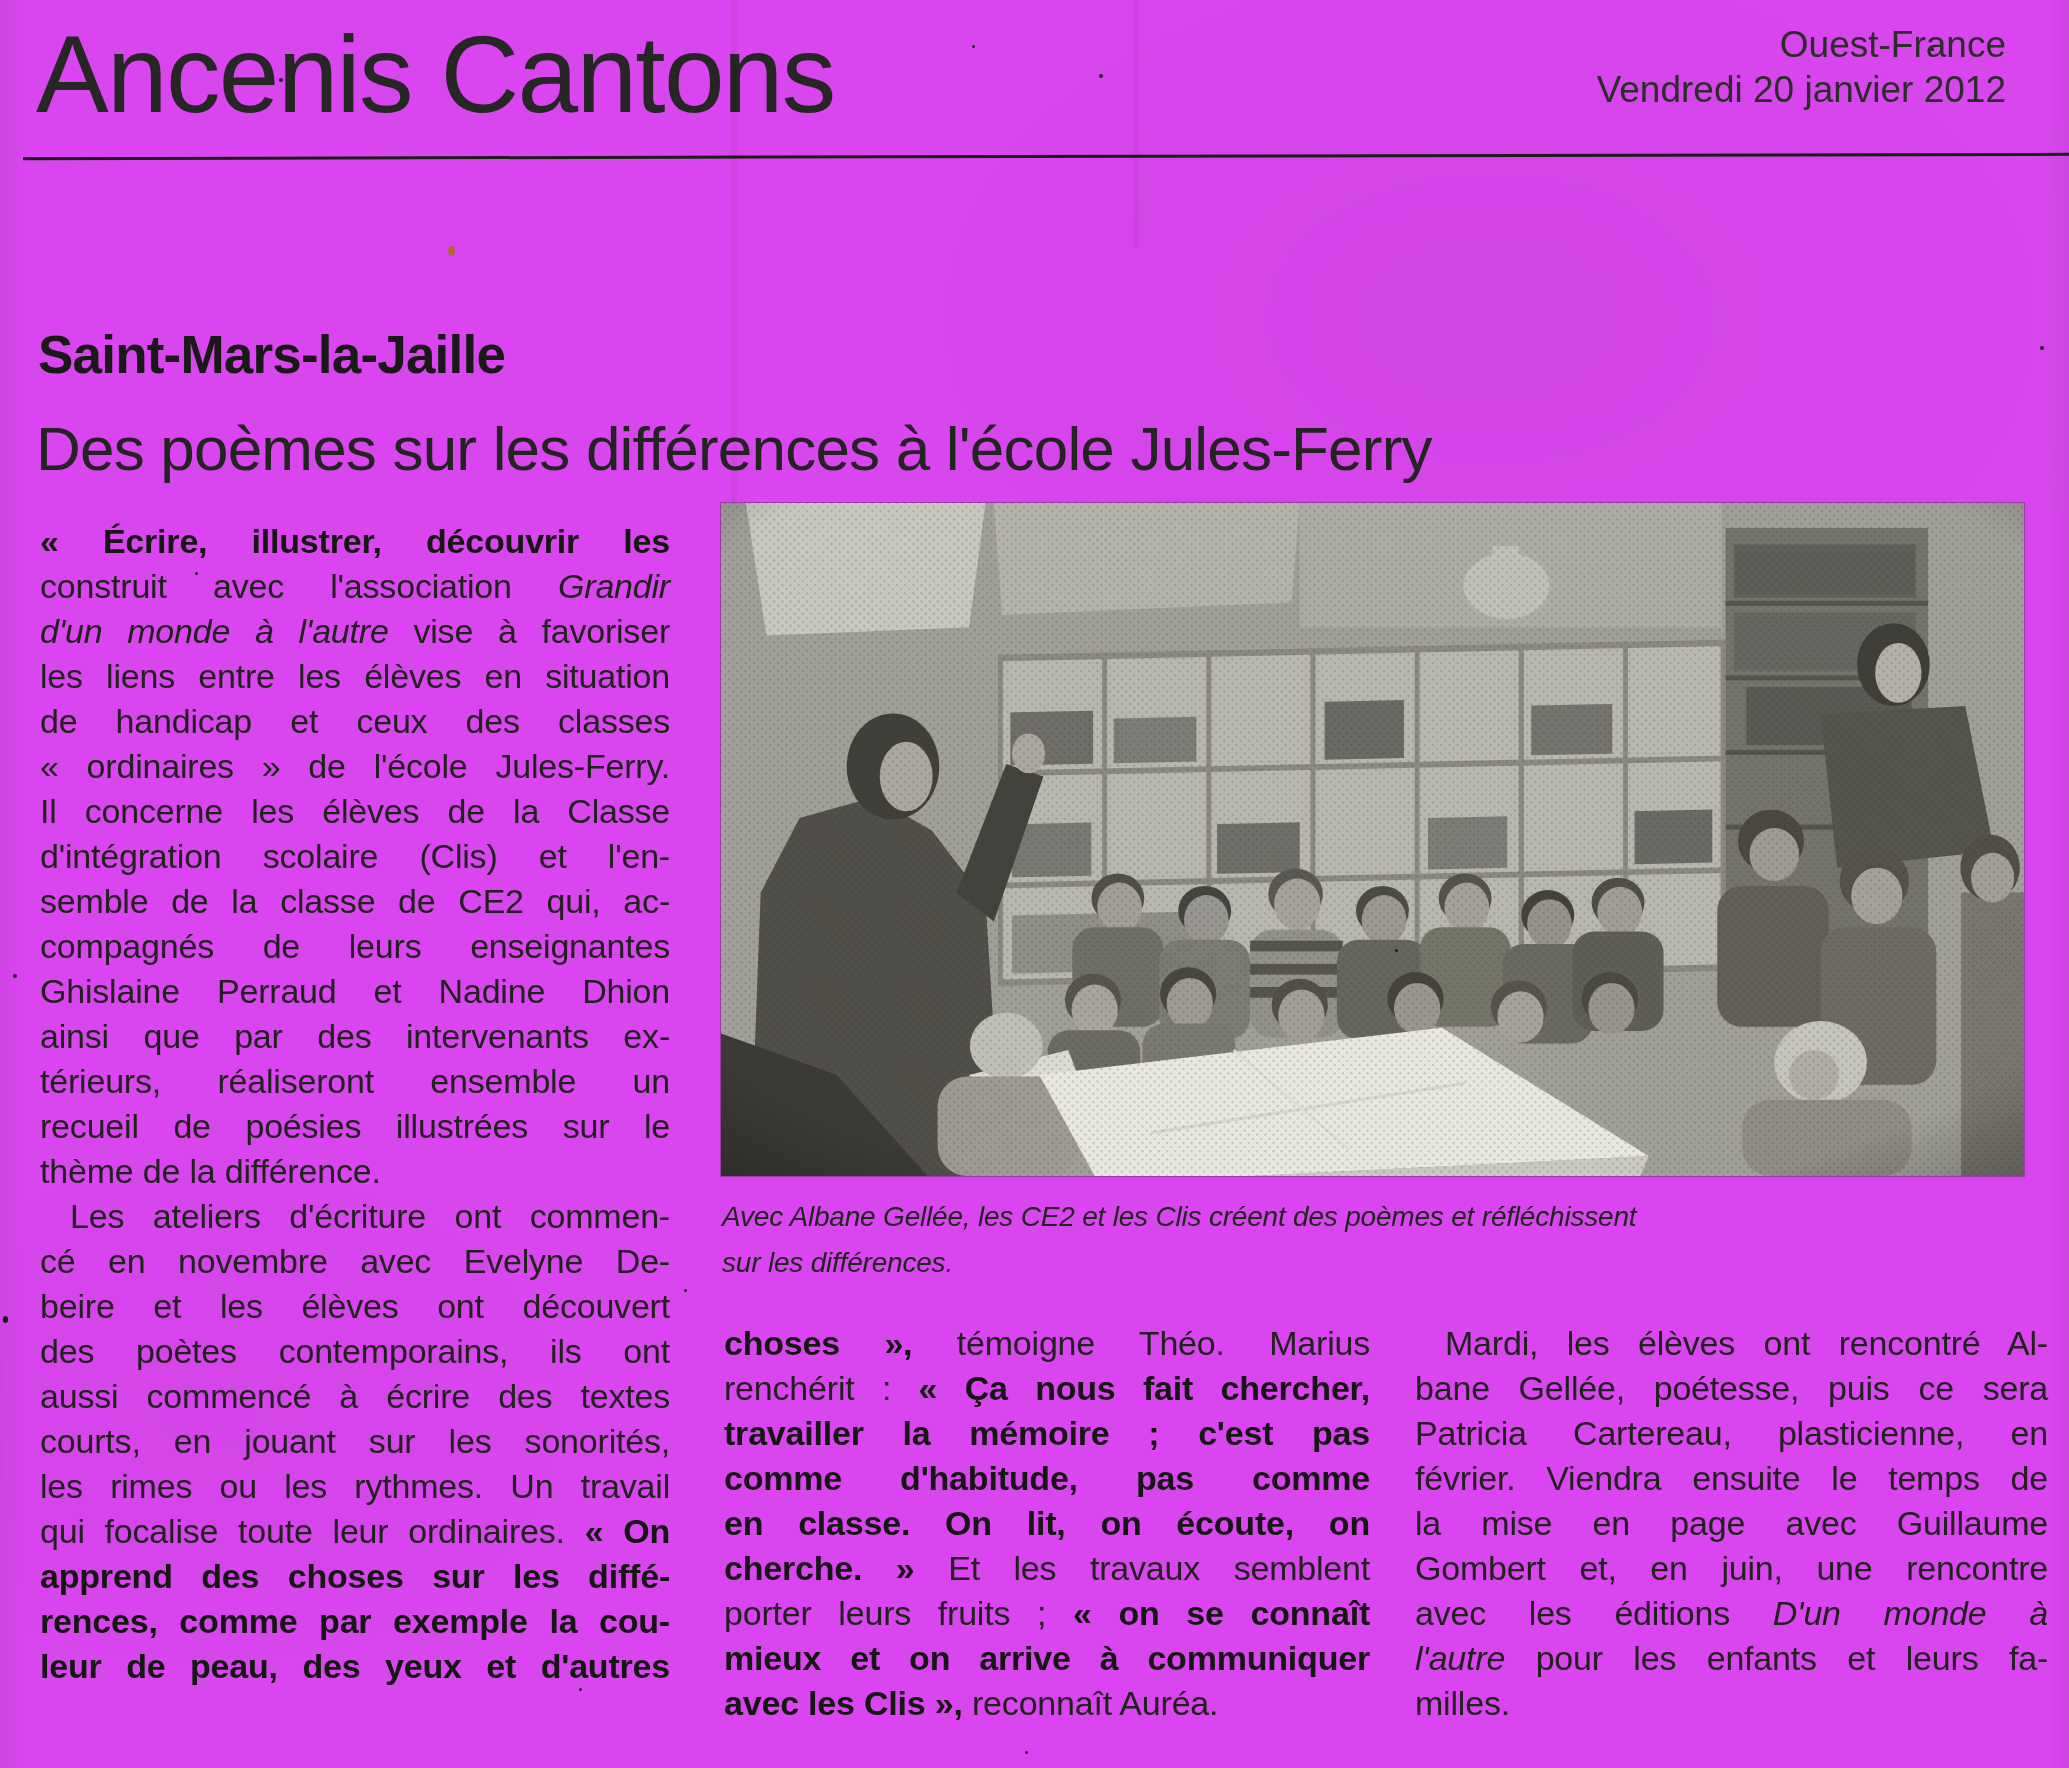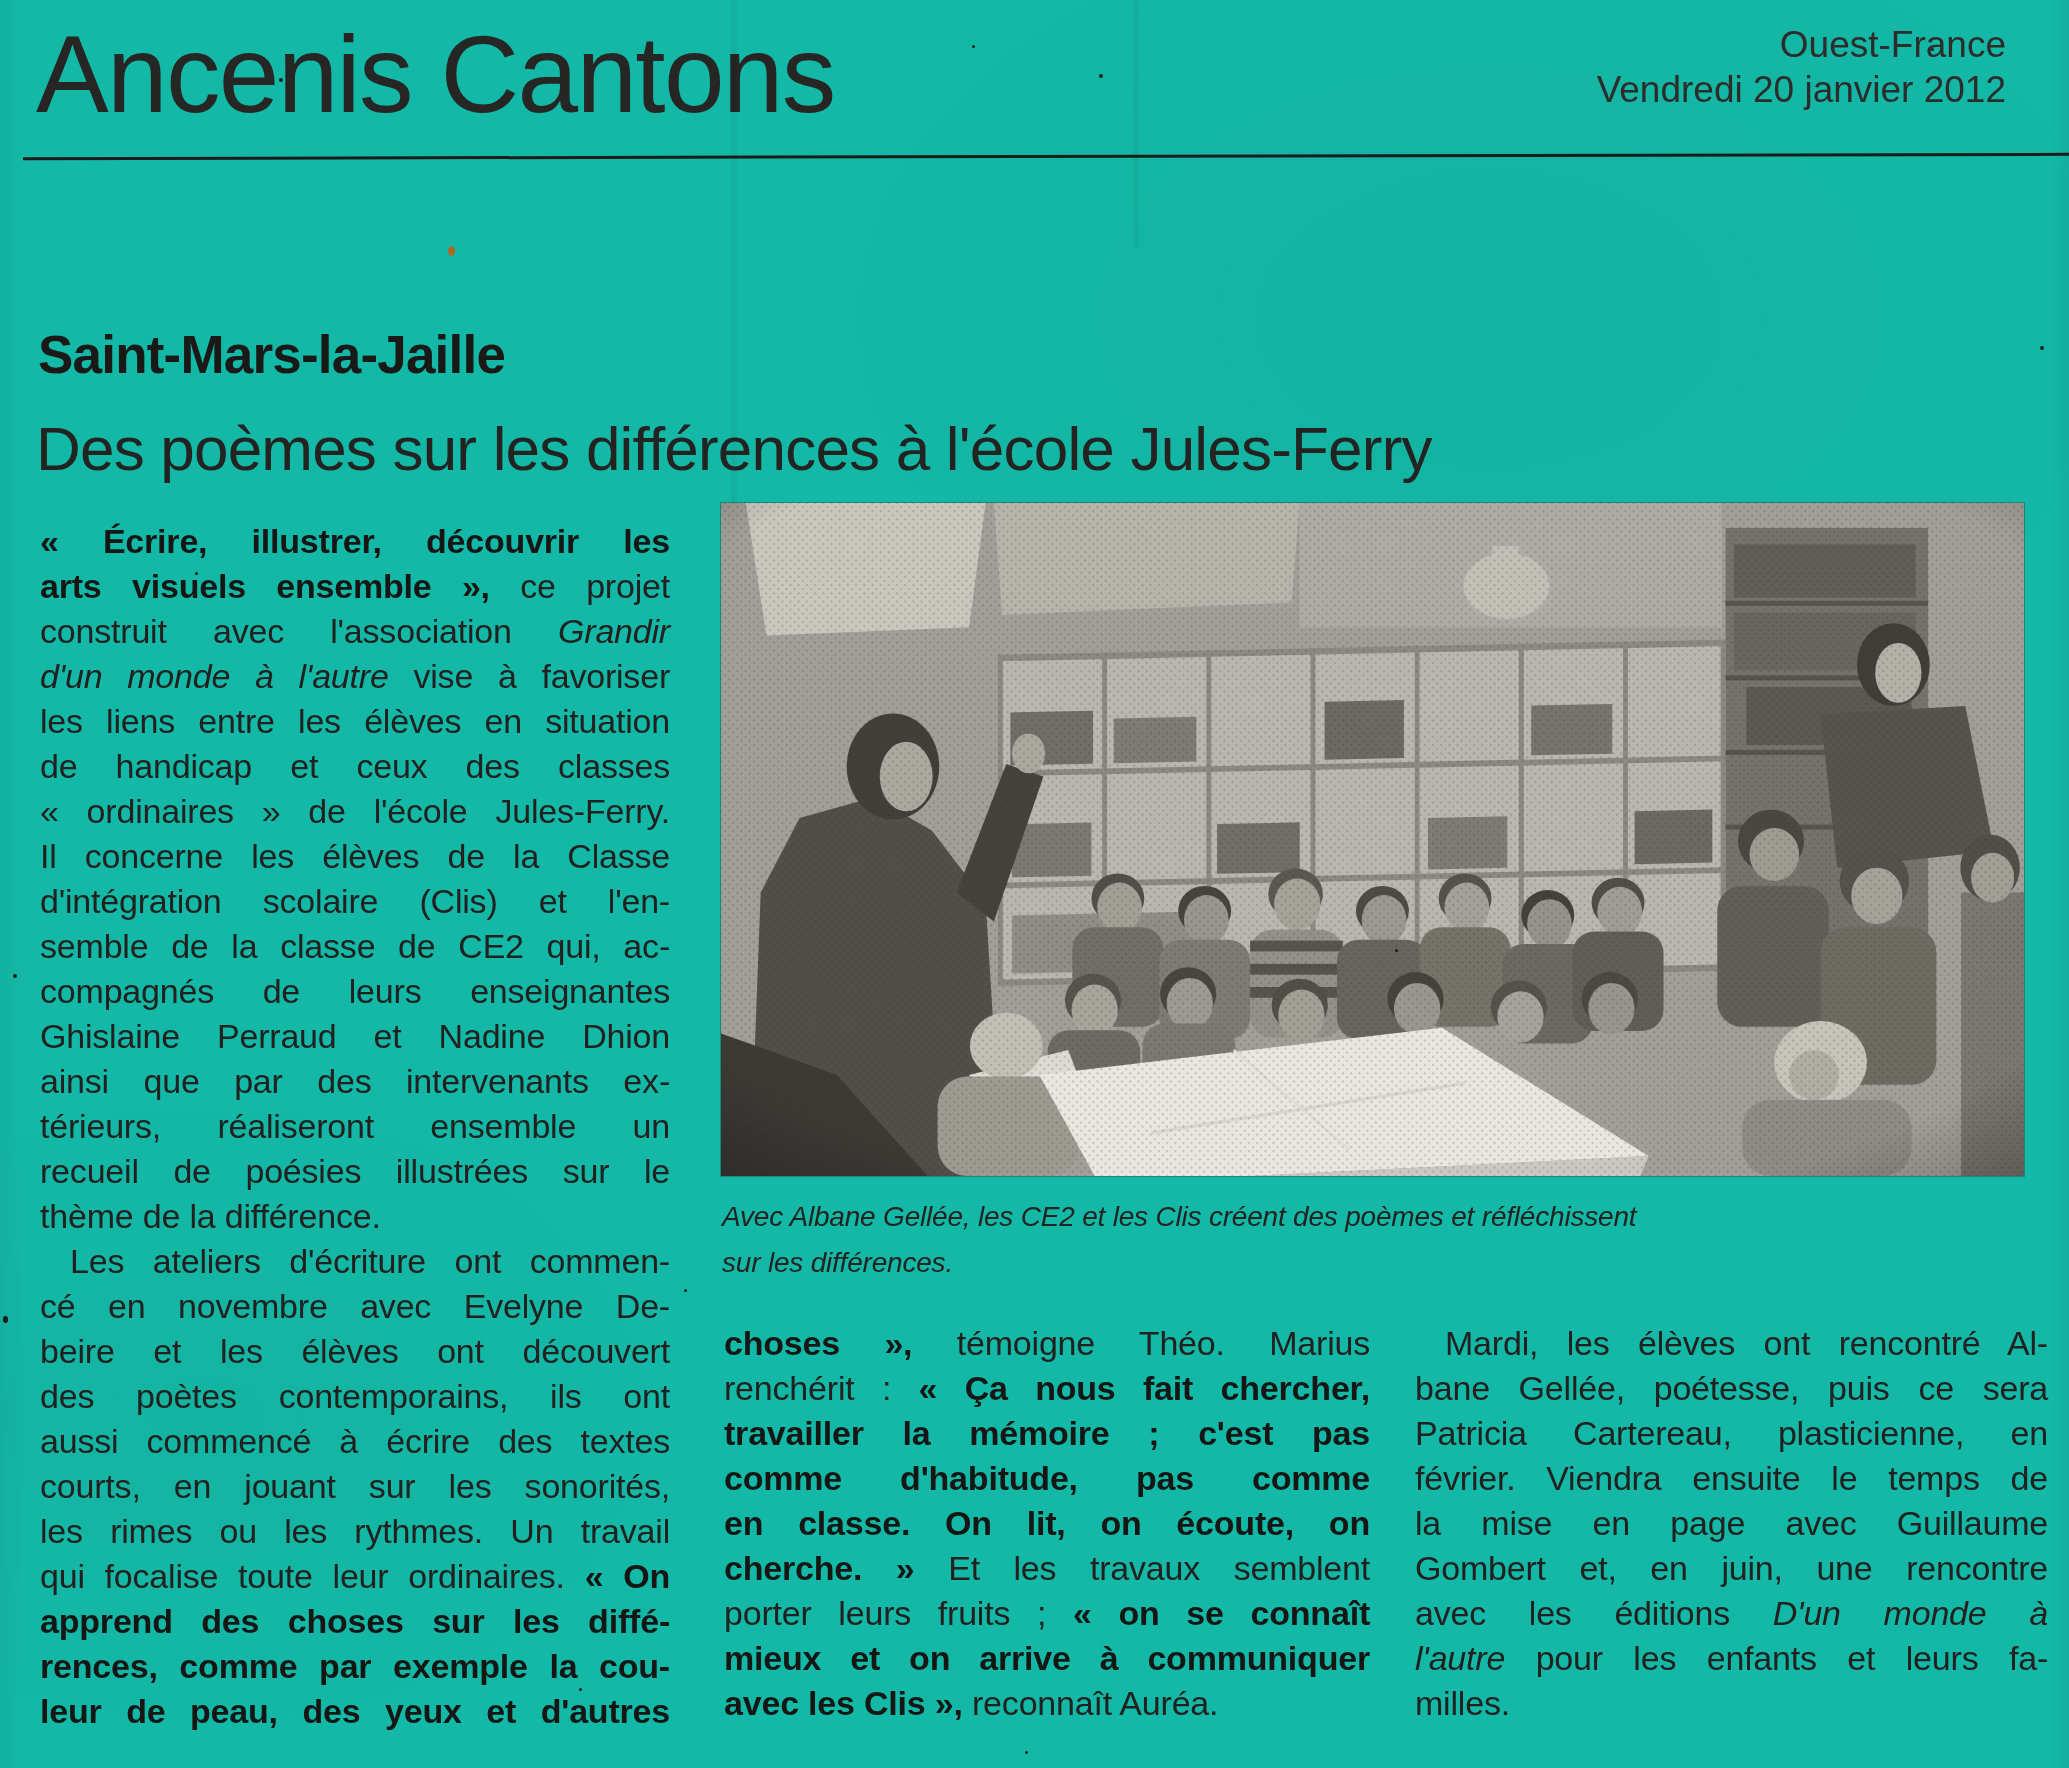--- a/index.html
+++ b/index.html
@@ -1,18 +1,18 @@
 <!DOCTYPE html>
 <html style="font-size:13.2px"><head>
 <meta charset="utf-8">
 <style>
   html,body{margin:0;padding:0;background:#dfded9;}
   .page{
     position:relative;width:2070px;height:1769px;overflow:hidden;
-    background:#14b8a6;
+    background:#d946ef;
     font-family:"Liberation Sans",sans-serif;color:#1f1e1c;
   }
   .page::before{
     content:"";position:absolute;inset:0;pointer-events:none;
     background:
       radial-gradient(1157px 744px at 72% 18%, rgba(0,0,0,0.03), rgba(0,0,0,0) 60%),
       radial-gradient(827px 579px at 10% 80%, rgba(0,0,0,0.025), rgba(0,0,0,0) 60%),
       linear-gradient(to right, rgba(0,0,0,0.04), rgba(0,0,0,0) 25px),
       linear-gradient(to left, rgba(0,0,0,0.05), rgba(0,0,0,0) 21.5px);
   }
@@ -72,21 +72,20 @@
   </div>
 
   <div class="rule"></div>
 
   <div class="kicker">Saint-Mars-la-Jaille</div>
 
   <h1 class="headline">Des poèmes sur les différences à l'école Jules-Ferry</h1>
 
   <div class="col col1">
       <div class="line"><span class="s-b">« Écrire, illustrer, découvrir les</span></div>
-      <div class="line"><span class="s-b">arts visuels ensemble », </span><span class="s-r">ce projet</span></div>
       <div class="line"><span class="s-r">construit avec l'association </span><span class="s-i">Grandir</span></div>
       <div class="line"><span class="s-i">d'un monde à l'autre </span><span class="s-r">vise à favoriser</span></div>
       <div class="line"><span class="s-r">les liens entre les élèves en situation</span></div>
       <div class="line"><span class="s-r">de handicap et ceux des classes</span></div>
       <div class="line"><span class="s-r">« ordinaires » de l'école Jules-Ferry.</span></div>
       <div class="line"><span class="s-r">Il concerne les élèves de la Classe</span></div>
       <div class="line"><span class="s-r">d'intégration scolaire (Clis) et l'en-</span></div>
       <div class="line"><span class="s-r">semble de la classe de CE2 qui, ac-</span></div>
       <div class="line"><span class="s-r">compagnés de leurs enseignantes</span></div>
       <div class="line"><span class="s-r">Ghislaine Perraud et Nadine Dhion</span></div>

